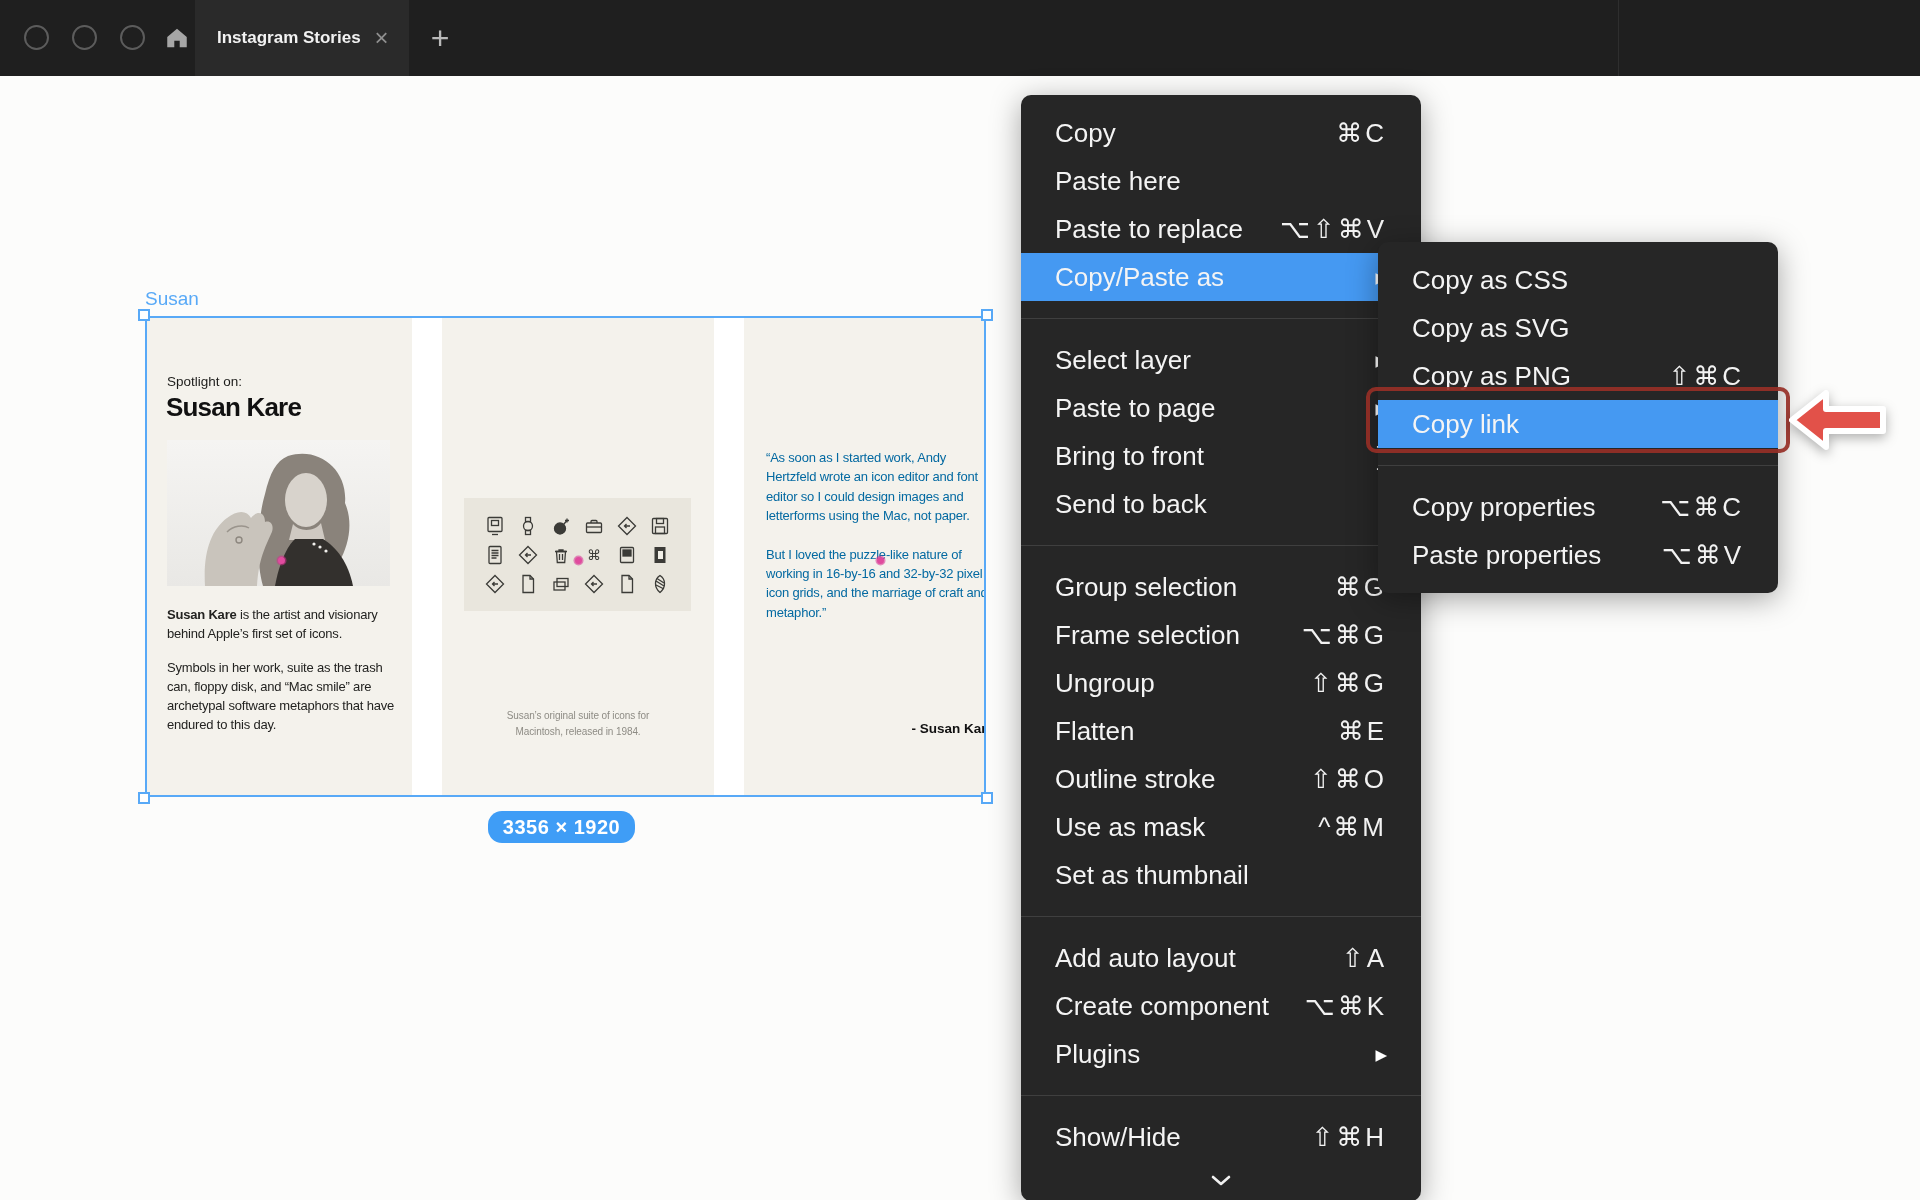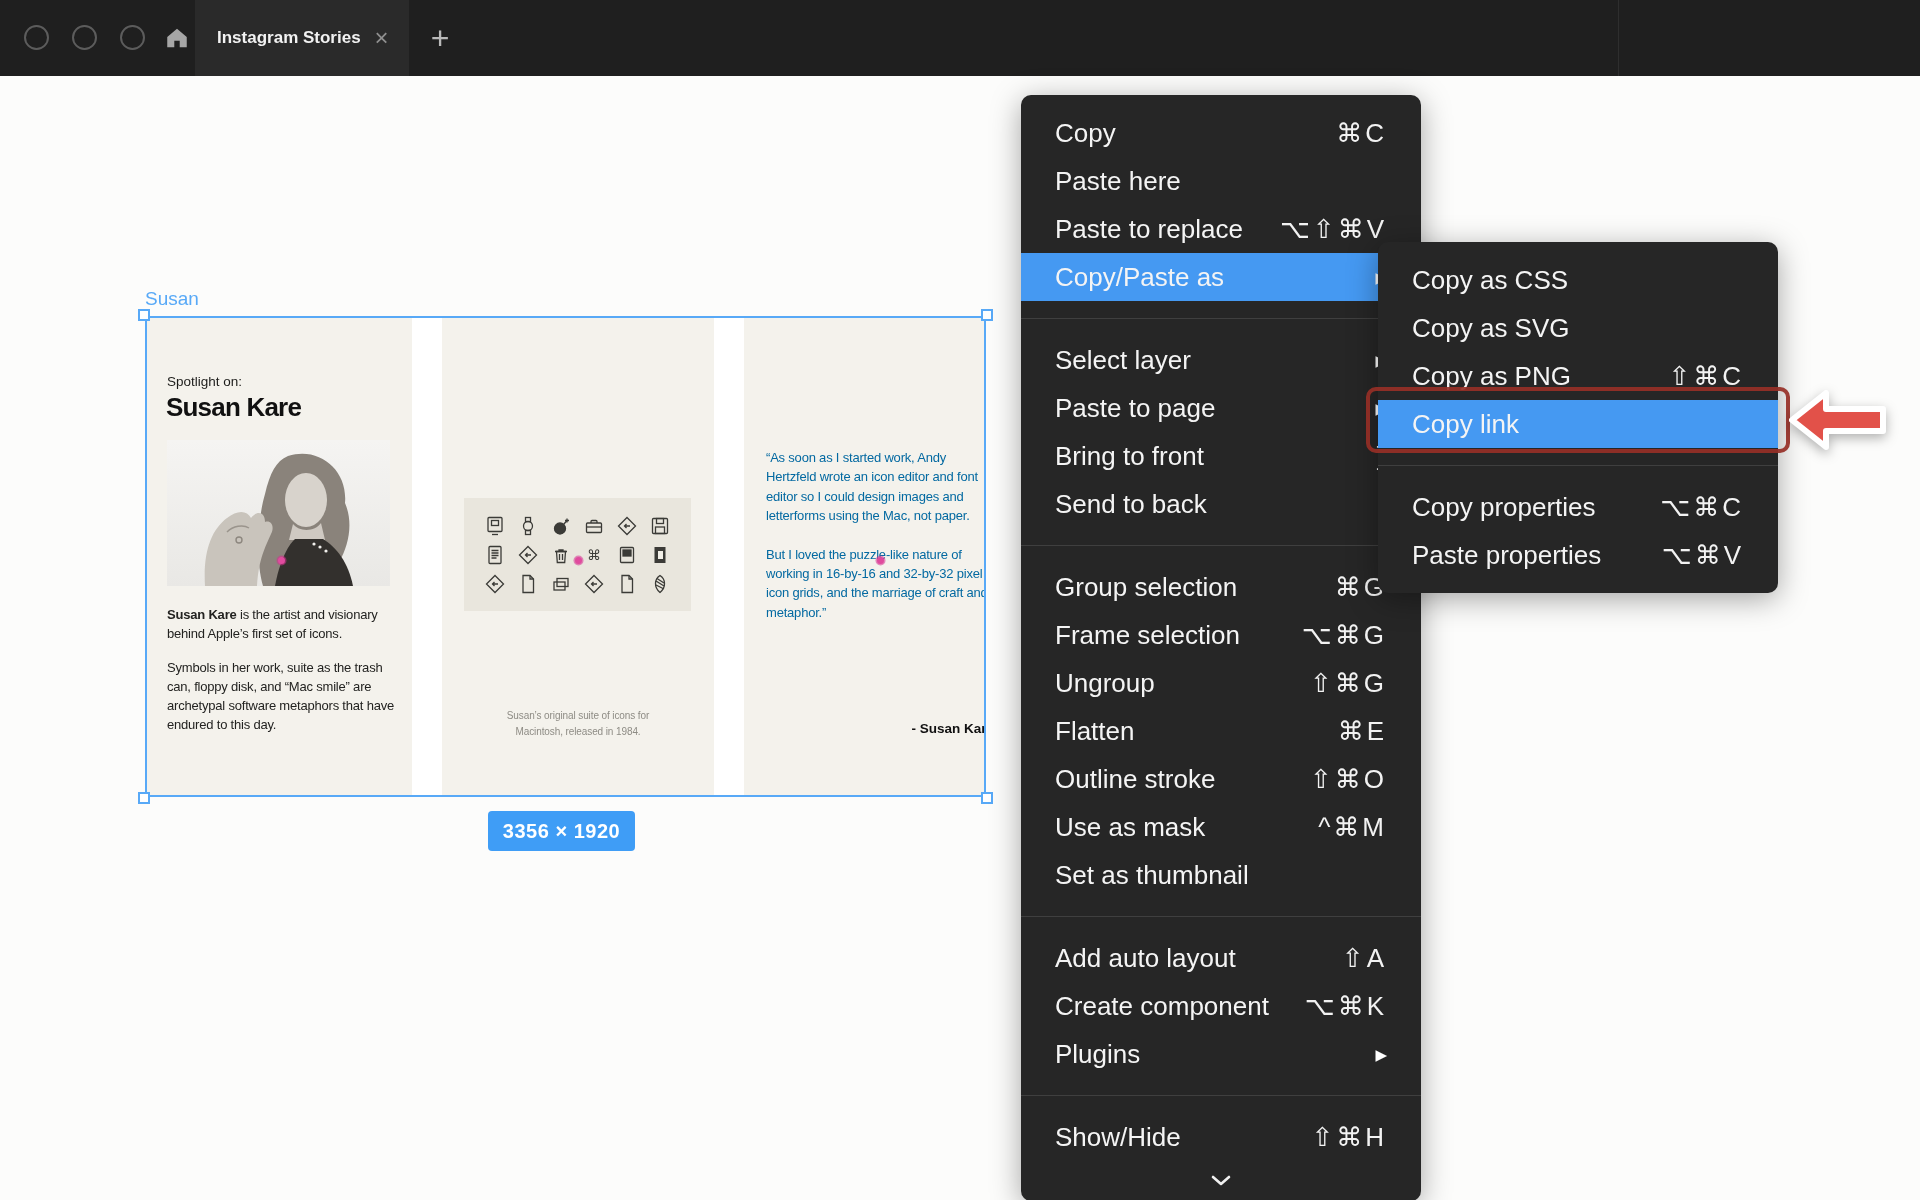--- a/index.html
+++ b/index.html
@@ -33,21 +33,21 @@
   .s1-body{position:absolute;left:22px;top:289px;width:232px;font-size:13px;line-height:19.3px;color:#232321;letter-spacing:-0.2px;}
   .s1-body p{margin:0 0 14px 0;}
   .icon-card{position:absolute;left:22px;top:182px;width:227px;height:113px;background:var(--card-cream,#e9e6dd);}
   .icon-grid{position:absolute;left:15px;top:13px;width:197px;height:88px;display:grid;grid-template-columns:repeat(6,1fr);grid-template-rows:repeat(3,1fr);justify-items:center;align-items:center;}
   .micon{width:20px;height:20px;display:block;}
   .caption{position:absolute;left:0;top:392px;width:100%;text-align:center;font-size:10px;line-height:15.5px;color:#8e8c85;letter-spacing:-0.1px;}
   .quote{position:absolute;left:22px;top:132px;width:232px;font-size:13px;line-height:19.4px;color:#0369a1;letter-spacing:-0.2px;}
   .quote p{margin:0 0 19px 0;}
   .attribution{position:absolute;left:22px;top:405px;width:228px;text-align:right;font-size:13.5px;font-weight:700;color:#111;}
   .pink-dot{position:absolute;left:133px;top:241px;width:7px;height:7px;border-radius:50%;background:var(--pink,#e04b9e);box-shadow:0 0 0 1.5px rgba(214,48,143,.55);}
-  .dim-badge{position:absolute;left:488px;top:811px;width:147px;height:40px;background:var(--badge-blue,#3f9df6);border-radius:4px;color:#fff;font-size:20px;font-weight:700;display:flex;align-items:center;justify-content:center;letter-spacing:0.5px;}
+  .dim-badge{position:absolute;left:488px;top:811px;width:147px;height:32px;background:var(--badge-blue,#3f9df6);border-radius:14px;color:#fff;font-size:20px;font-weight:700;display:flex;align-items:center;justify-content:center;letter-spacing:0.5px;}
   
   .menu,.submenu{position:absolute;background:var(--menu-bg,#262626);border-radius:10px;box-shadow:0 6px 30px rgba(0,0,0,.35);color:#f4f4f4;}
   .menu{left:978px;top:95px;width:400px;padding:14px 0 0 0;margin-left:43px;}
   .submenu{left:1378px;top:242px;width:400px;padding:14px 0;}
   .mi{height:48px;display:flex;align-items:center;justify-content:space-between;padding:0 34px;font-size:26px;white-space:nowrap;}
   .mi.hl{background:var(--accent-blue,#4599f2);}
   .mi-s{letter-spacing:3px;color:#f2f2f2;}
   .mi-a{font-size:15px;color:#fff;transform:translateY(1px);}
   .menu-sep{height:1px;background:#3f3f3f;margin:17px 0;}
   .menu-foot{height:40px;display:flex;align-items:center;justify-content:center;}

